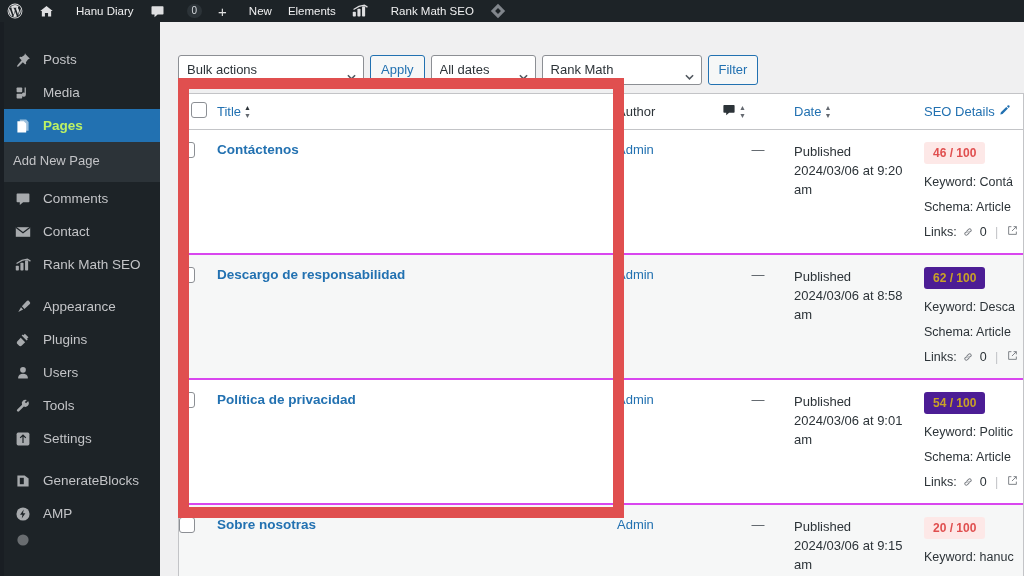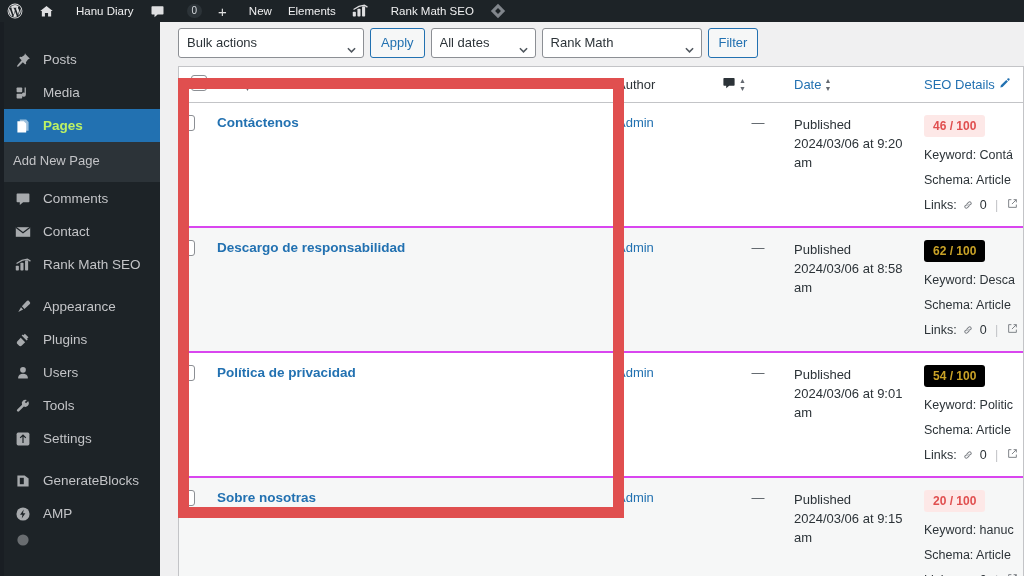--- a/index.html
+++ b/index.html
@@ -63,21 +63,21 @@
 
   
   #main {
     position:absolute; top:22px; left:160px; width:864px; height:554px;
     background:#f0f0f1; overflow:hidden;
   }
 
   
   #tablenav {
     display:flex; align-items:center; gap:6px;
-    padding:6px 0 9px 18px; height:44px;
+    padding:6px 0 9px 18px; height:44px;margin-top:27px;
   }
   .wp-select {
     -webkit-appearance:none; appearance:none;
     background:#fff; border:1px solid #8c8f94; border-radius:3px;
     height:30px; font-size:13px; color:#2c3338;
     padding:0 26px 0 8px; font-family:"Liberation Sans", sans-serif;
     position:relative; line-height:28px; min-width:60px;
   }
   .selwrap { position:relative; display:inline-block; }
   .selwrap .caret {
@@ -127,21 +127,21 @@
   .dash { color:#50575e; }
   .date-status { color:#2c3338; line-height:19px; }
   .date-val { color:#2c3338; line-height:19px; }
 
   
   .seo-score {
     display:inline-block; border-radius:3px; padding:3px 9px;
     font-size:12px; font-weight:600; line-height:16px;
   }
   .seo-score.bad { background:#fde8e7; color:#e04f4f; }
-  .seo-score.ok  { background:#000000; color:#c9a227;text-align:right; }
+  .seo-score.ok  { background:#4c1d95; color:#c9a227;text-align:right; }
   .seo-line { font-size:12.5px; color:#2c3338; margin-top:11px; white-space:nowrap; }
   .seo-line .lbl { color:#2c3338; }
   .link-ico { display:inline-block; vertical-align:-2px; margin:0 2px; color:#787c82;}
   .sep-pipe { color:#c3c4c7; margin:0 5px; }
 
   
   #redbox {
     position:absolute; left:178px; top:78px; width:446px; height:440px;
     border:11px solid #e04f4f; z-index:25; pointer-events:none;
   }

